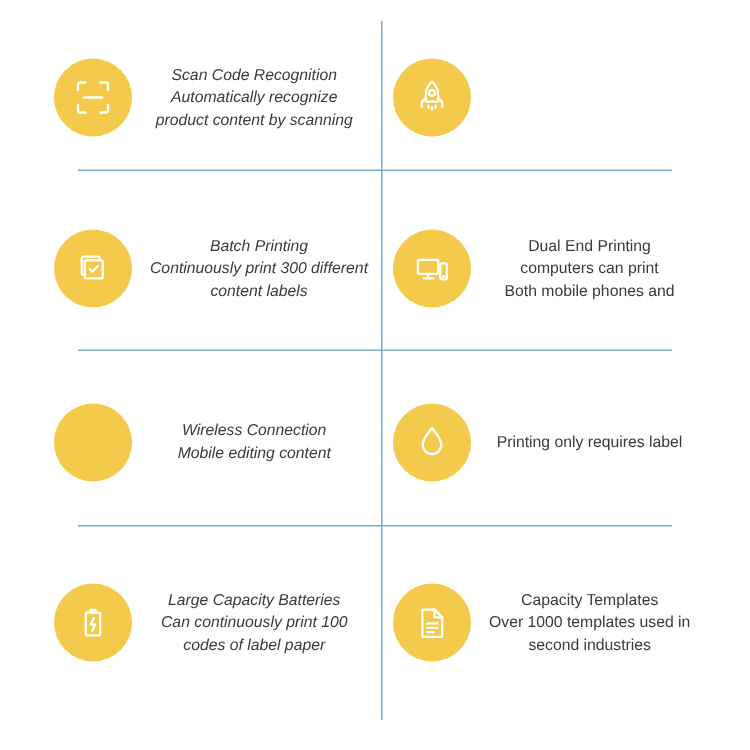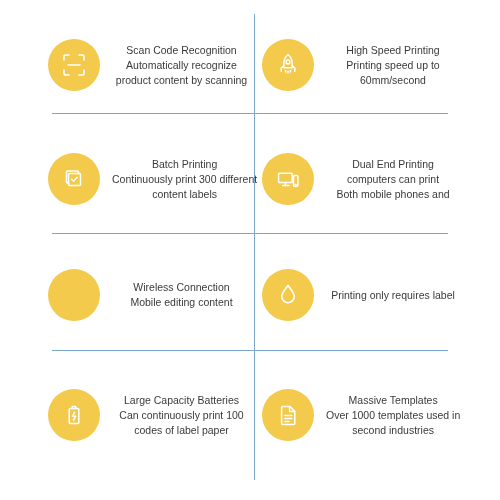--- a/index.html
+++ b/index.html
@@ -34,21 +34,21 @@
     height: 466px;
     left: 254px;
   }
   .cell {
     position: absolute;
     display: flex;
     flex-direction: row;
     align-items: center;
     box-sizing: border-box;
   }
-  .cell.left  { left: 48px;  width: 205px; }
+  .cell.left  { left: 36px;  width: 205px; font-style: italic; }
   .cell.right { left: 262px; width: 200px; }
   .row1 { top: 18px;  height: 94px; }
   .row2 { top: 132px; height: 94px; }
   .row3 { top: 248px; height: 94px; }
   .row4 { top: 368px; height: 94px; }
 
   .icon-circle {
     width: 52px;
     height: 52px;
     min-width: 52px;
@@ -107,25 +107,20 @@
       <svg width="28" height="28" viewBox="0 0 28 28" fill="none" stroke="#ffffff" stroke-width="1.5" stroke-linecap="round" stroke-linejoin="round">
         <path d="M14 3.5c2.7 2.2 4.2 5.4 4.2 9v4.2H9.8v-4.2c0-3.6 1.5-6.8 4.2-9z"></path>
         <circle cx="14" cy="11" r="1.9"></circle>
         <path d="M9.8 14.6 7.2 17v3.2"></path>
         <path d="M18.2 14.6 20.8 17v3.2"></path>
         <path d="M11.6 19.4v1.6"></path>
         <path d="M14 20.2v1.8"></path>
         <path d="M16.4 19.4v1.6"></path>
       </svg>
     </div>
-    <div class="cell-text">
-      <span class="line">High Speed Printing</span>
-      <span class="line">Printing speed up to</span>
-      <span class="line">60mm/second</span>
-    </div>
   </div>
 
   <div class="cell left row2">
     <div class="icon-circle">
       <svg width="28" height="28" viewBox="0 0 28 28" fill="none" stroke="#ffffff" stroke-width="1.5" stroke-linecap="round" stroke-linejoin="round">
         <path d="M9.5 8.5h10a1 1 0 0 1 1 1v10a1 1 0 0 1-1 1h-10a1 1 0 0 1-1-1v-10a1 1 0 0 1 1-1z"></path>
         <path d="M18.5 8.5V7a1 1 0 0 0-1-1H7.5a1 1 0 0 0-1 1v10a1 1 0 0 0 1 1H8.8"></path>
         <path d="M11.8 14.4l1.8 1.8 3.6-3.9"></path>
       </svg>
     </div>
@@ -191,19 +186,19 @@
     <div class="icon-circle">
       <svg width="28" height="28" viewBox="0 0 28 28" fill="none" stroke="#ffffff" stroke-width="1.5" stroke-linecap="round" stroke-linejoin="round">
         <path d="M8.6 5.4h7.2l5 5v12.2a1 1 0 0 1-1 1H8.6a1 1 0 0 1-1-1V6.4a1 1 0 0 1 1-1z"></path>
         <path d="M15.6 5.4v5.2h5.2"></path>
         <path d="M10.8 14.6h7"></path>
         <path d="M10.8 17.6h7"></path>
         <path d="M10.8 20.4h4.4"></path>
       </svg>
     </div>
     <div class="cell-text">
-      <span class="line">Massive Templates</span>
+      <span class="line">Capacity Templates</span>
       <span class="line">Over 1000 templates used in</span>
       <span class="line">second industries</span>
     </div>
   </div>
 
 </div>
 
 </body></html>

